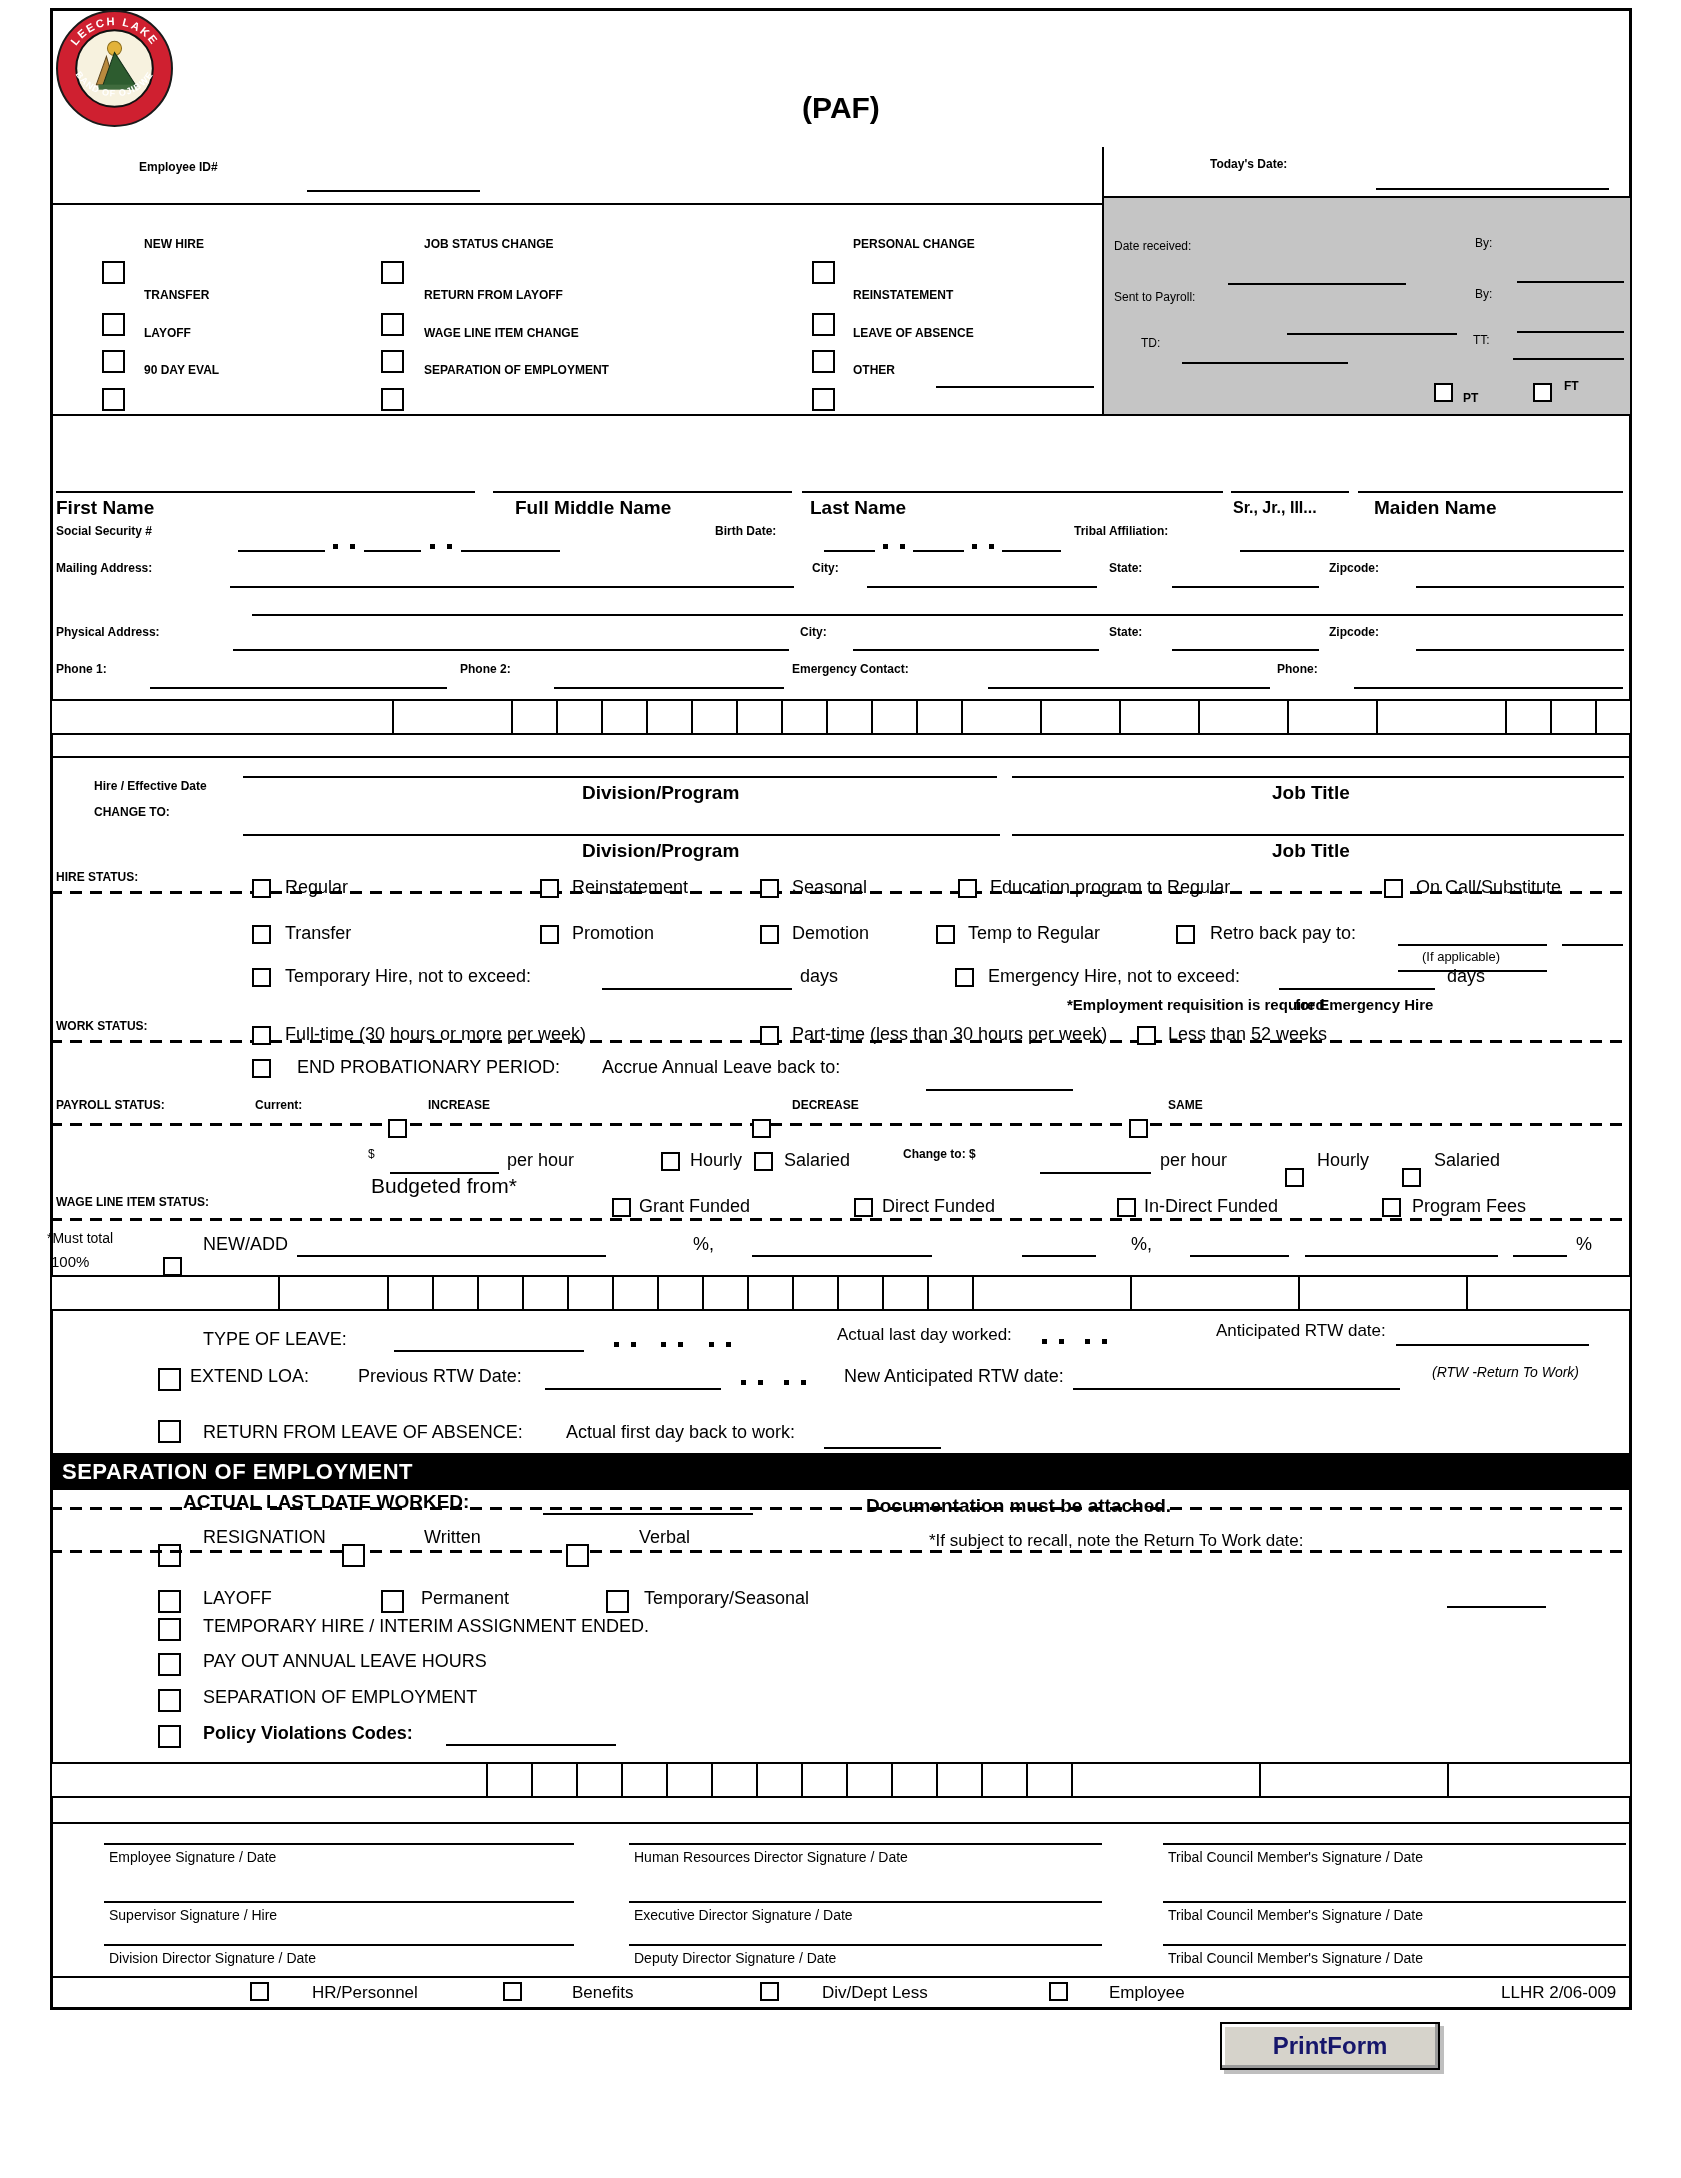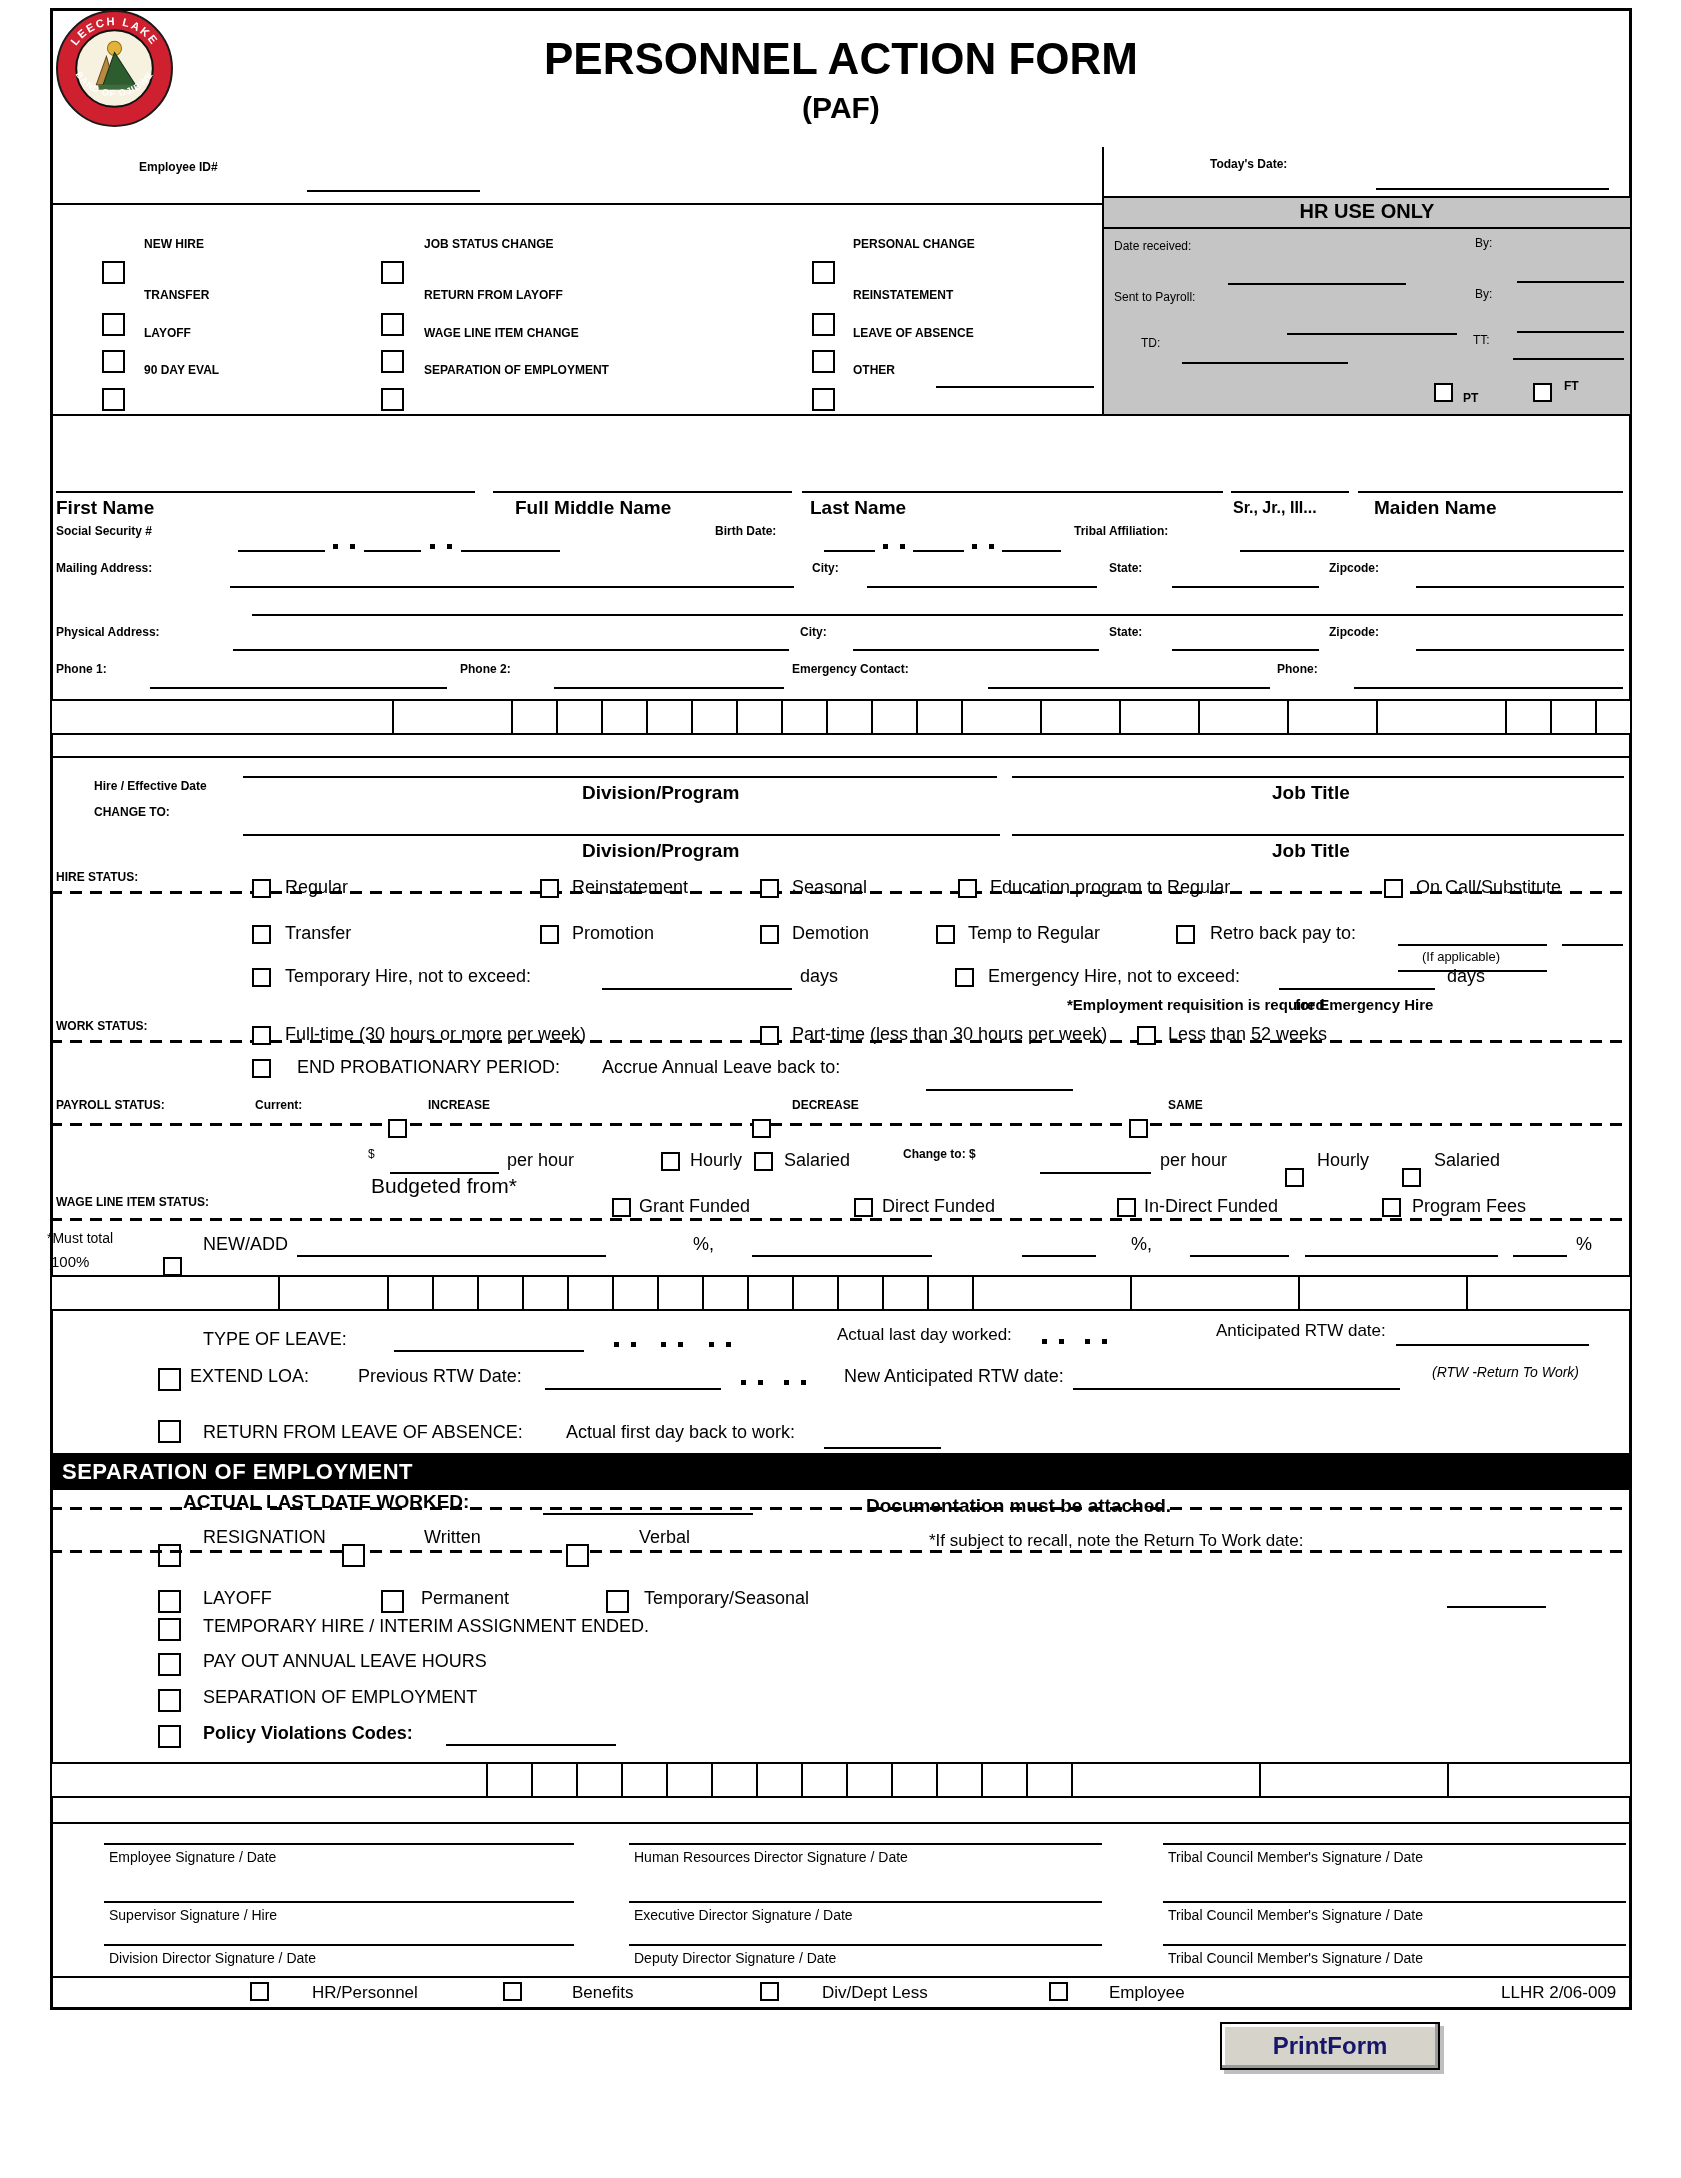--- a/index.html
+++ b/index.html
@@ -48,31 +48,29 @@
       <path id="arcBot" d="M 17,56 A 45,45 0 0 0 103,56" fill="none"></path>
       <text font-size="11" font-weight="bold" fill="#ffffff" letter-spacing="2">
         <textPath href="#arcTop" startOffset="50%" text-anchor="middle">LEECH LAKE</textPath>
       </text>
       <text font-size="9" font-weight="bold" fill="#ffffff" letter-spacing="1">
         <textPath href="#arcBot" startOffset="50%" text-anchor="middle">BAND OF OJIBWE</textPath>
       </text>
     </svg>
   </div>
 
-  <div class="title" style="top:34px;font-size:44px">PERSONNEL ACTION FORM</div>
   <div class="title" style="top:91px;font-size:30px">(PAF)</div>
 
   <div class="t s20" style="left:139px;top:161px">Employee ID#</div>
   <div class="hl" style="left:307px;top:190px;width:173px"></div>
   <div class="t s20" style="left:1210px;top:158px">Today's Date:</div>
   <div class="hl" style="left:1376px;top:188px;width:233px"></div>
 
   <div class="vl" style="left:1102px;top:147px;height:51px"></div>
   <div class="grayboard" style="left:1102px;top:196px;width:530px;height:220px"></div>
-  <div class="hrtitle" style="left:1102px;top:196px;width:530px;height:33px">HR USE ONLY</div>
 
   <div class="t r s20" style="left:1114px;top:240px">Date received:</div>
   <div class="t r s20" style="left:1475px;top:237px">By:</div>
   <div class="hl" style="left:1228px;top:283px;width:178px"></div>
   <div class="hl" style="left:1517px;top:281px;width:107px"></div>
 
   <div class="t r s20" style="left:1114px;top:291px">Sent to Payroll:</div>
   <div class="t r s20" style="left:1475px;top:288px">By:</div>
   <div class="hl" style="left:1287px;top:333px;width:170px"></div>
   <div class="hl" style="left:1517px;top:331px;width:107px"></div>

